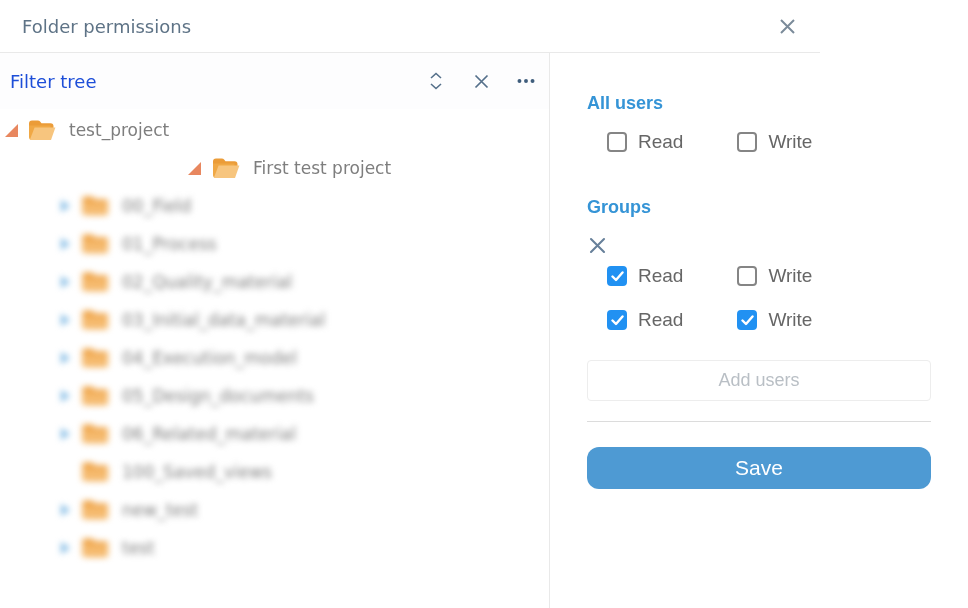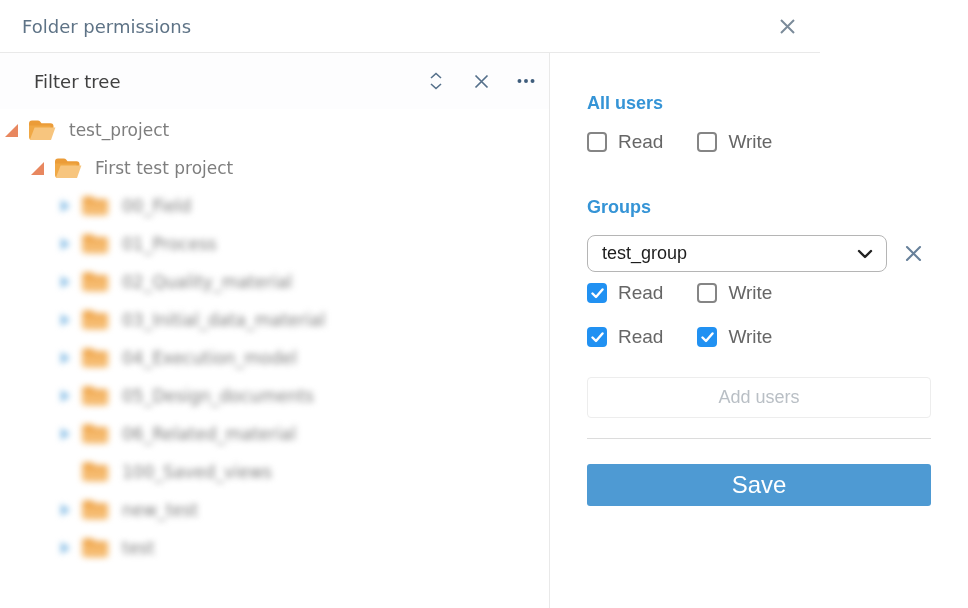--- a/index.html
+++ b/index.html
@@ -13,66 +13,66 @@
                 padding:0 24px 0 22px; border-bottom:1px solid #e9e9e9; }
   .dlg-title { font-family:"DejaVu Sans", sans-serif; font-size:18px; color:#5e7386; }
   .dlg-close { margin-left:auto; cursor:pointer; display:flex; align-items:center; }
 
   
   .dlg-body { flex:1; display:flex; min-height:0; }
 
   
   .tree-panel { width:550px; flex:0 0 550px; border-right:1px solid #e9e9e9; background:#fff; }
   .tree-toolbar { height:56px; display:flex; align-items:center; padding:0 14px 0 10px; background:#fdfdfe; }
-  .tree-toolbar-label { font-family:"DejaVu Sans", sans-serif; font-size:18px; color:#404040;margin-left:24px; }
+  .tree-toolbar-label { font-family:"DejaVu Sans", sans-serif; font-size:18px; color:#1d4ed8; }
   .toolbar-icons { margin-left:auto; display:flex; align-items:center; gap:27px; }
   .tb-icon { width:18px; height:18px; display:flex; align-items:center; justify-content:center; cursor:pointer; }
 
   .tree { padding-top:2px; }
   .row { height:38px; display:flex; align-items:center; }
   .row.l0 { padding-left:2px; }
-  .row.l1 { padding-left:28px; }
+  .row.l1 { padding-left:28px;justify-content:center; }
   .row.l2 { padding-left:56px; }
   .row.blurred { filter:blur(3px); }
   .row.selected { background:#d9ecf8; margin-left:52px; padding-left:4px; }
 
   .arrow-box { width:18px; flex:0 0 18px; display:flex; align-items:center; justify-content:center; }
   .arrow-open { width:0; height:0; border-bottom:13px solid #e8875f; border-left:13px solid transparent; }
   .arrow-closed { width:0; height:0; border-left:9px solid #84bce5;
                   border-top:6px solid transparent; border-bottom:6px solid transparent; }
   .folder-box { margin-left:8px; position:relative; display:flex; align-items:center; }
   .folder-check { position:absolute; left:-1px; bottom:-5px; }
   .row-label { margin-left:13px; font-family:"DejaVu Sans", sans-serif; font-size:17px; color:#7e7e7e; white-space:nowrap; }
   .row.selected .row-label { color:#3a4e60; font-weight:bold; }
 
   
   .perm-panel { flex:1; padding:40px 30px 0 37px; }
   .section-heading { color:#3594d6; font-size:18px; font-weight:bold; margin-bottom:17px; }
   .cb-row { display:flex; align-items:center; gap:34px; }
-  .cb { display:flex; align-items:center; gap:11px; font-size:19px; color:#666; cursor:pointer; }
+  .cb { display:flex; align-items:center; gap:11px; font-size:19px; color:#666; cursor:pointer;margin-left:20px; }
   .box { width:20px; height:20px; border:2px solid #858585; border-radius:4px; background:#fff;
          display:flex; align-items:center; justify-content:center; flex:0 0 20px; }
   .box.checked { background:#2191f2; border-color:#2191f2; }
 
   .groups-heading { margin-top:44px; }
   .group-entry { }
   .select-row { display:flex; align-items:center; gap:16px; }
   .select-box { width:300px; height:37px; border:1px solid #b5b5b5; border-radius:8px; background:#fff;
                 display:flex; align-items:center; justify-content:space-between;
                 padding:0 13px 0 14px; font-size:18px; color:#1d1d1d; cursor:pointer; }
   .remove-btn { width:20px; height:20px; display:flex; align-items:center; justify-content:center; cursor:pointer; }
   .group-cbs { margin-top:10px; }
   .entry-2 { margin-top:22px; }
 
   .add-group-btn { margin-top:29px; width:344px; height:41px; background:#fff;
                    border:1px solid #ededed; border-radius:4px; color:#b9bfc5; font-size:18px;
                    font-family:"Liberation Sans", sans-serif; cursor:pointer; }
   .divider { margin-top:20px; width:344px; border-top:1px solid #dcdcdc; }
   .save-btn { margin-top:25px; width:344px; height:42px; background:#4e9ad3; border:none;
-              border-radius:3px; color:#fff; font-size:24px;
+              border-radius:12px; color:#fff; font-size:21px;
               font-family:"Liberation Sans", sans-serif; cursor:pointer; }
 </style>
 </head>
 <body>
 
 <svg width="0" height="0" style="position:absolute">
   <defs>
     <g id="folder-closed">
       <path d="M0 4.5 Q0 1.5 3 1.5 h6.3 q1.5 0 2.3 1 l1.5 1.8 h10 q3 0 3 3 v10 q0 3 -3 3 h-17.1 q-3 0 -3 -3 Z" fill="#efa448"></path>
       <path d="M0 8 h26.1 v9.3 q0 3 -3 3 h-20.1 q-3 0 -3 -3 Z" fill="#f5ba6e"></path>
@@ -284,26 +284,20 @@
           <span class="box"></span>
           <span>Write</span>
         </label>
       </div>
 
       <div class="section-heading groups-heading">Groups</div>
 
       
       <div class="group-entry">
         <div class="select-row">
-          <div class="select-box">
-            <span>test_group</span>
-            <svg width="16" height="10" viewBox="0 0 16 10">
-                <path d="M2 2 L8 8 L14 2" stroke="#222" stroke-width="2.4" fill="none" stroke-linecap="round" stroke-linejoin="round"></path>
-              </svg>
-          </div>
           <span class="remove-btn">
             <svg width="17" height="17" viewBox="0 0 17 17">
                 <path d="M2 2 L15 15 M15 2 L2 15" stroke="#67809a" stroke-width="2.1" fill="none" stroke-linecap="round"></path>
               </svg>
           </span>
         </div>
         <div class="cb-row group-cbs">
           <label class="cb">
             <span class="box checked">
               <svg width="13" height="11" viewBox="0 0 13 11">

